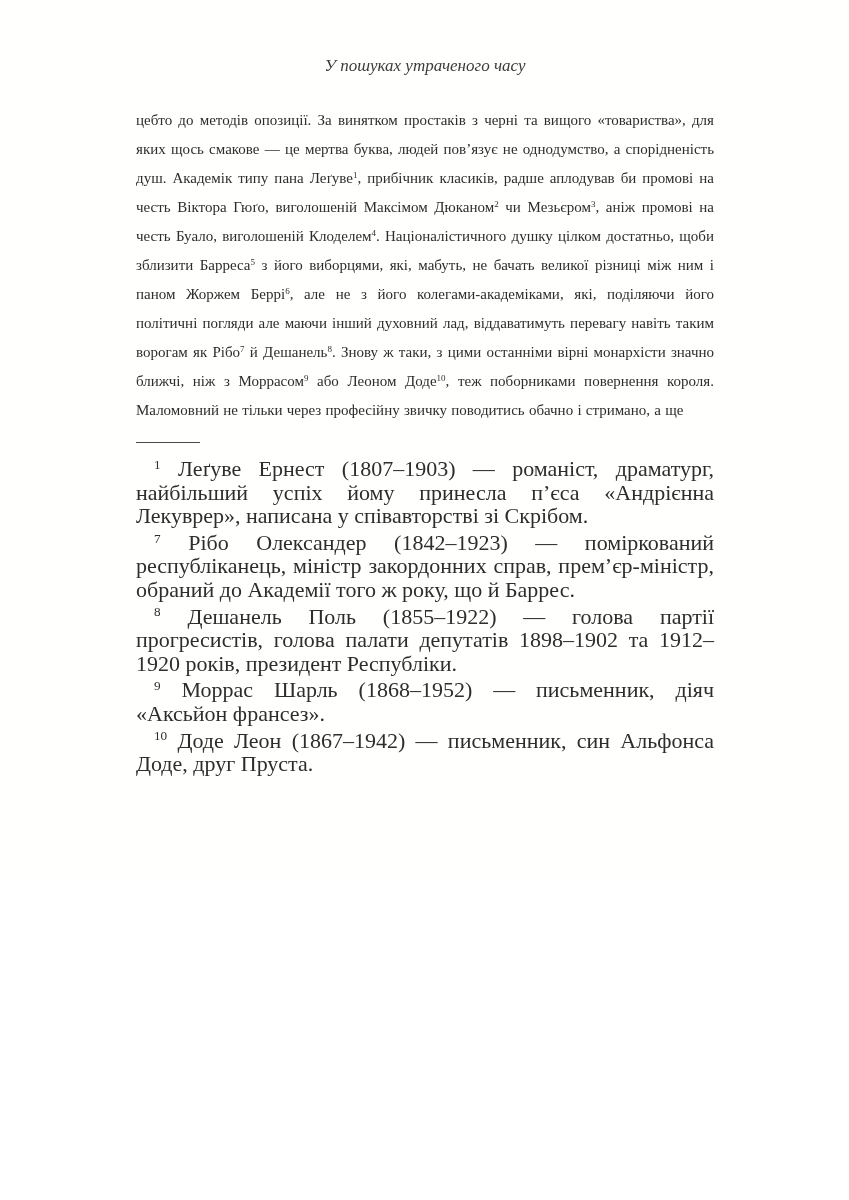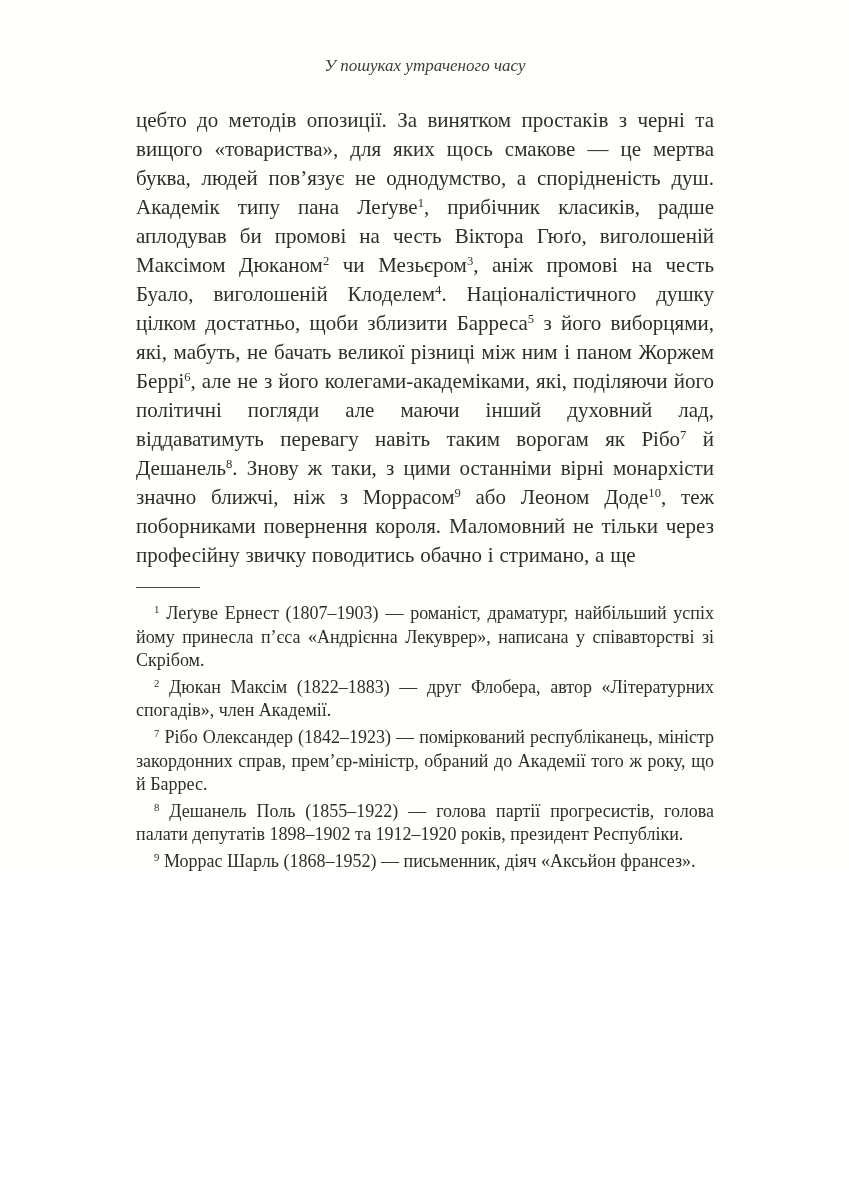--- a/index.html
+++ b/index.html
@@ -16,41 +16,41 @@
     overflow: hidden;
   }
   .running-header {
     text-align: center;
     font-style: italic;
     font-size: 17px;
     color: #3c3b39;
     margin: 0 0 30px 0;
   }
   .body-paragraph {
-    font-size: 21px;
+    font-size: 15px;
     line-height: 29px;
     text-align: justify;
     margin: 0;
     word-spacing: 0.5px;
   }
   sup {
     font-size: 60%;
     line-height: 0;
     vertical-align: baseline;
     position: relative;
     top: -0.55em;
   }
   .footnote-rule {
     width: 64px;
     height: 0;
     border-top: 1px solid #4a4946;
     margin: 17px 0 14px 0;
   }
   .footnotes {
-    font-size: 18px;
+    font-size: 22px;
     line-height: 23.6px;
     text-align: justify;
   }
   .footnote {
     margin: 0 0 3px 0;
     text-indent: 18px;
   }
   .page-number {
     position: absolute;
     left: 0;
@@ -66,21 +66,20 @@
 
 <div class="page">
   <div class="running-header">У пошуках утраченого часу</div>
 
   <p class="body-paragraph">цебто до методів опозиції. За винятком простаків з черні та вищого «товариства», для яких щось смакове — це мертва буква, людей пов’язує не однодумство, а спорідненість душ. Академік типу пана Леґуве<sup>1</sup>, прибічник класиків, радше аплодував би промові на честь Віктора Гюґо, виголошеній Максімом Дюканом<sup>2</sup> чи Мезьєром<sup>3</sup>, аніж промові на честь Буало, виголошеній Клоделем<sup>4</sup>. Націоналістичного душку цілком достатньо, щоби зблизити Барреса<sup>5</sup> з його виборцями, які, мабуть, не бачать великої різниці між ним і паном Жоржем Беррі<sup>6</sup>, але не з його колегами-академіками, які, поділяючи його політичні погляди але маючи інший духовний лад, віддаватимуть перевагу навіть таким ворогам як Рібо<sup>7</sup> й Дешанель<sup>8</sup>. Знову ж таки, з цими останніми вірні монархісти значно ближчі, ніж з Моррасом<sup>9</sup> або Леоном Доде<sup>10</sup>, теж поборниками повернення короля. Маломовний не тільки через професійну звичку поводитись обачно і стримано, а ще</p>
 
   <div class="footnote-rule"></div>
 
   <div class="footnotes">
       <p class="footnote"><sup>1</sup> Леґуве Ернест (1807–1903) — романіст, драматург, найбільший успіх йому принесла п’єса «Андрієнна Лекуврер», написана у співавторстві зі Скрібом.</p>
-      <p class="footnote"><sup>2</sup> Дюкан Максім (1822–1883) — друг Флобера, автор «Літературних спогадів», член Академії.</p>
       <p class="footnote"><sup>7</sup> Рібо Олександер (1842–1923) — поміркований республіканець, міністр закордонних справ, прем’єр-міністр, обраний до Академії того ж року, що й Баррес.</p>
       <p class="footnote"><sup>8</sup> Дешанель Поль (1855–1922) — голова партії прогресистів, голова палати депутатів 1898–1902 та 1912–1920 років, президент Республіки.</p>
       <p class="footnote"><sup>9</sup> Моррас Шарль (1868–1952) — письменник, діяч «Аксьйон франсез».</p>
       <p class="footnote"><sup>10</sup> Доде Леон (1867–1942) — письменник, син Альфонса Доде, друг Пруста.</p>
     </div>
 
   <div class="page-number">· 18 ·</div>
 </div>
 
 </body></html>

